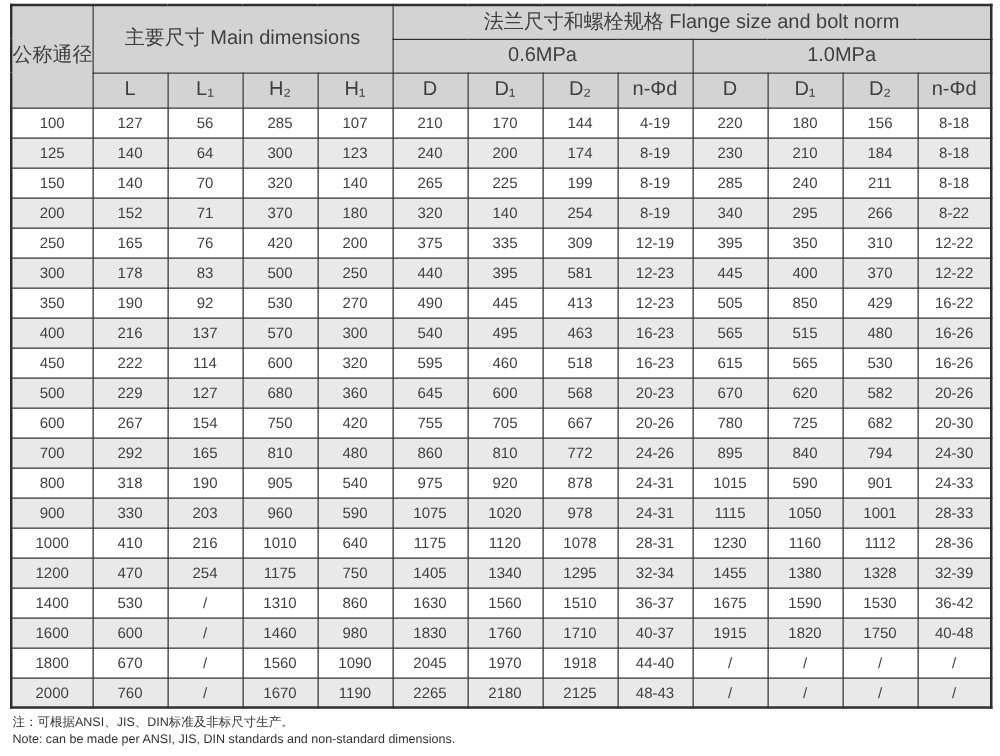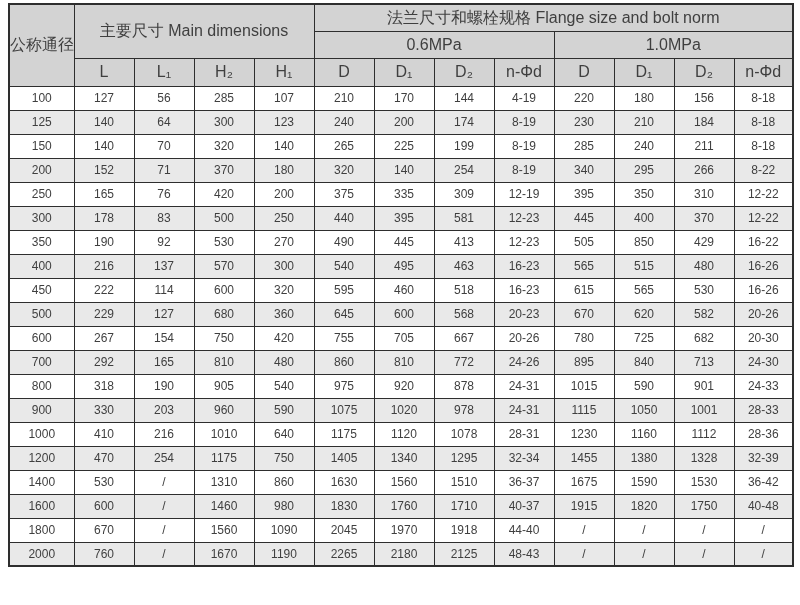--- a/index.html
+++ b/index.html
@@ -273,21 +273,21 @@
           <td>292</td>
           <td>165</td>
           <td>810</td>
           <td>480</td>
           <td>860</td>
           <td>810</td>
           <td>772</td>
           <td>24-26</td>
           <td>895</td>
           <td>840</td>
-          <td>713</td>
+          <td>794</td>
           <td>24-30</td>
         </tr>
         <tr>
           <td>800</td>
           <td>318</td>
           <td>190</td>
           <td>905</td>
           <td>540</td>
           <td>975</td>
           <td>920</td>
@@ -399,13 +399,17 @@
           <td>2125</td>
           <td>48-43</td>
           <td>/</td>
           <td>/</td>
           <td>/</td>
           <td>/</td>
         </tr>
       </tbody>
   </table>
 
+  <div class="notes">
+    <div>注：可根据ANSI、JIS、DIN标准及非标尺寸生产。</div>
+    <div>Note: can be made per ANSI, JIS, DIN standards and non-standard dimensions.</div>
+  </div>
 </div>
 
 </body></html>

